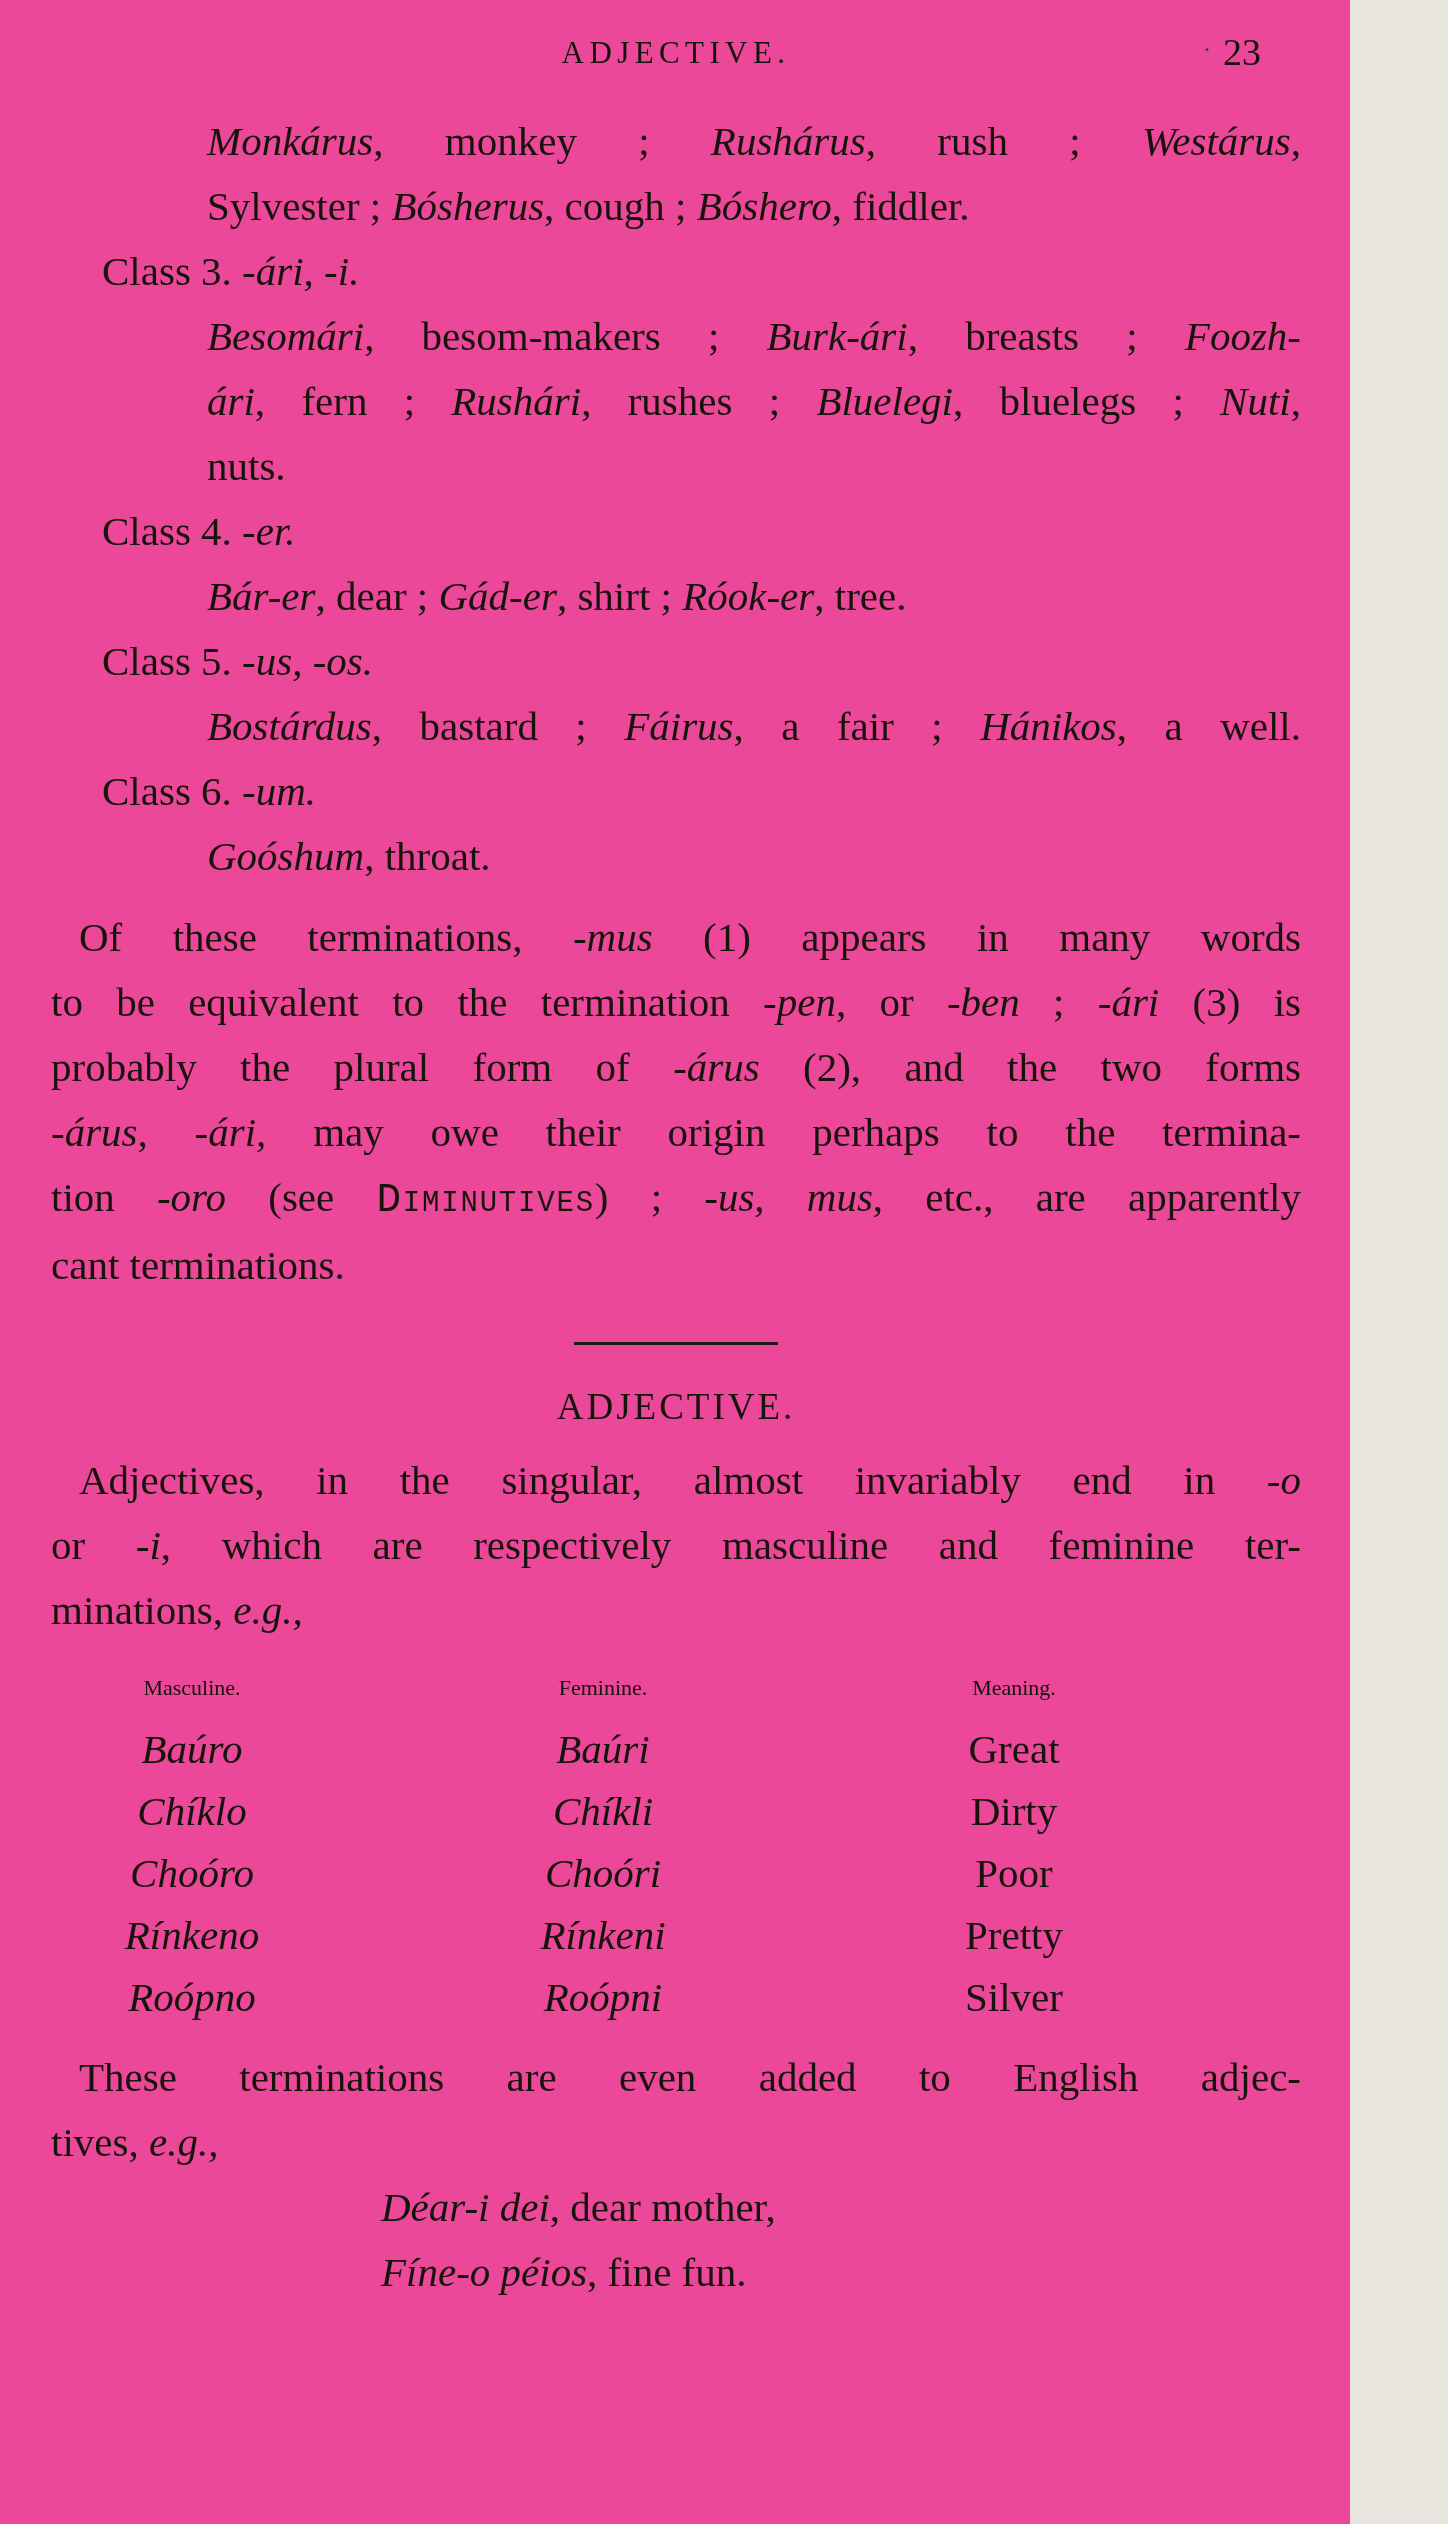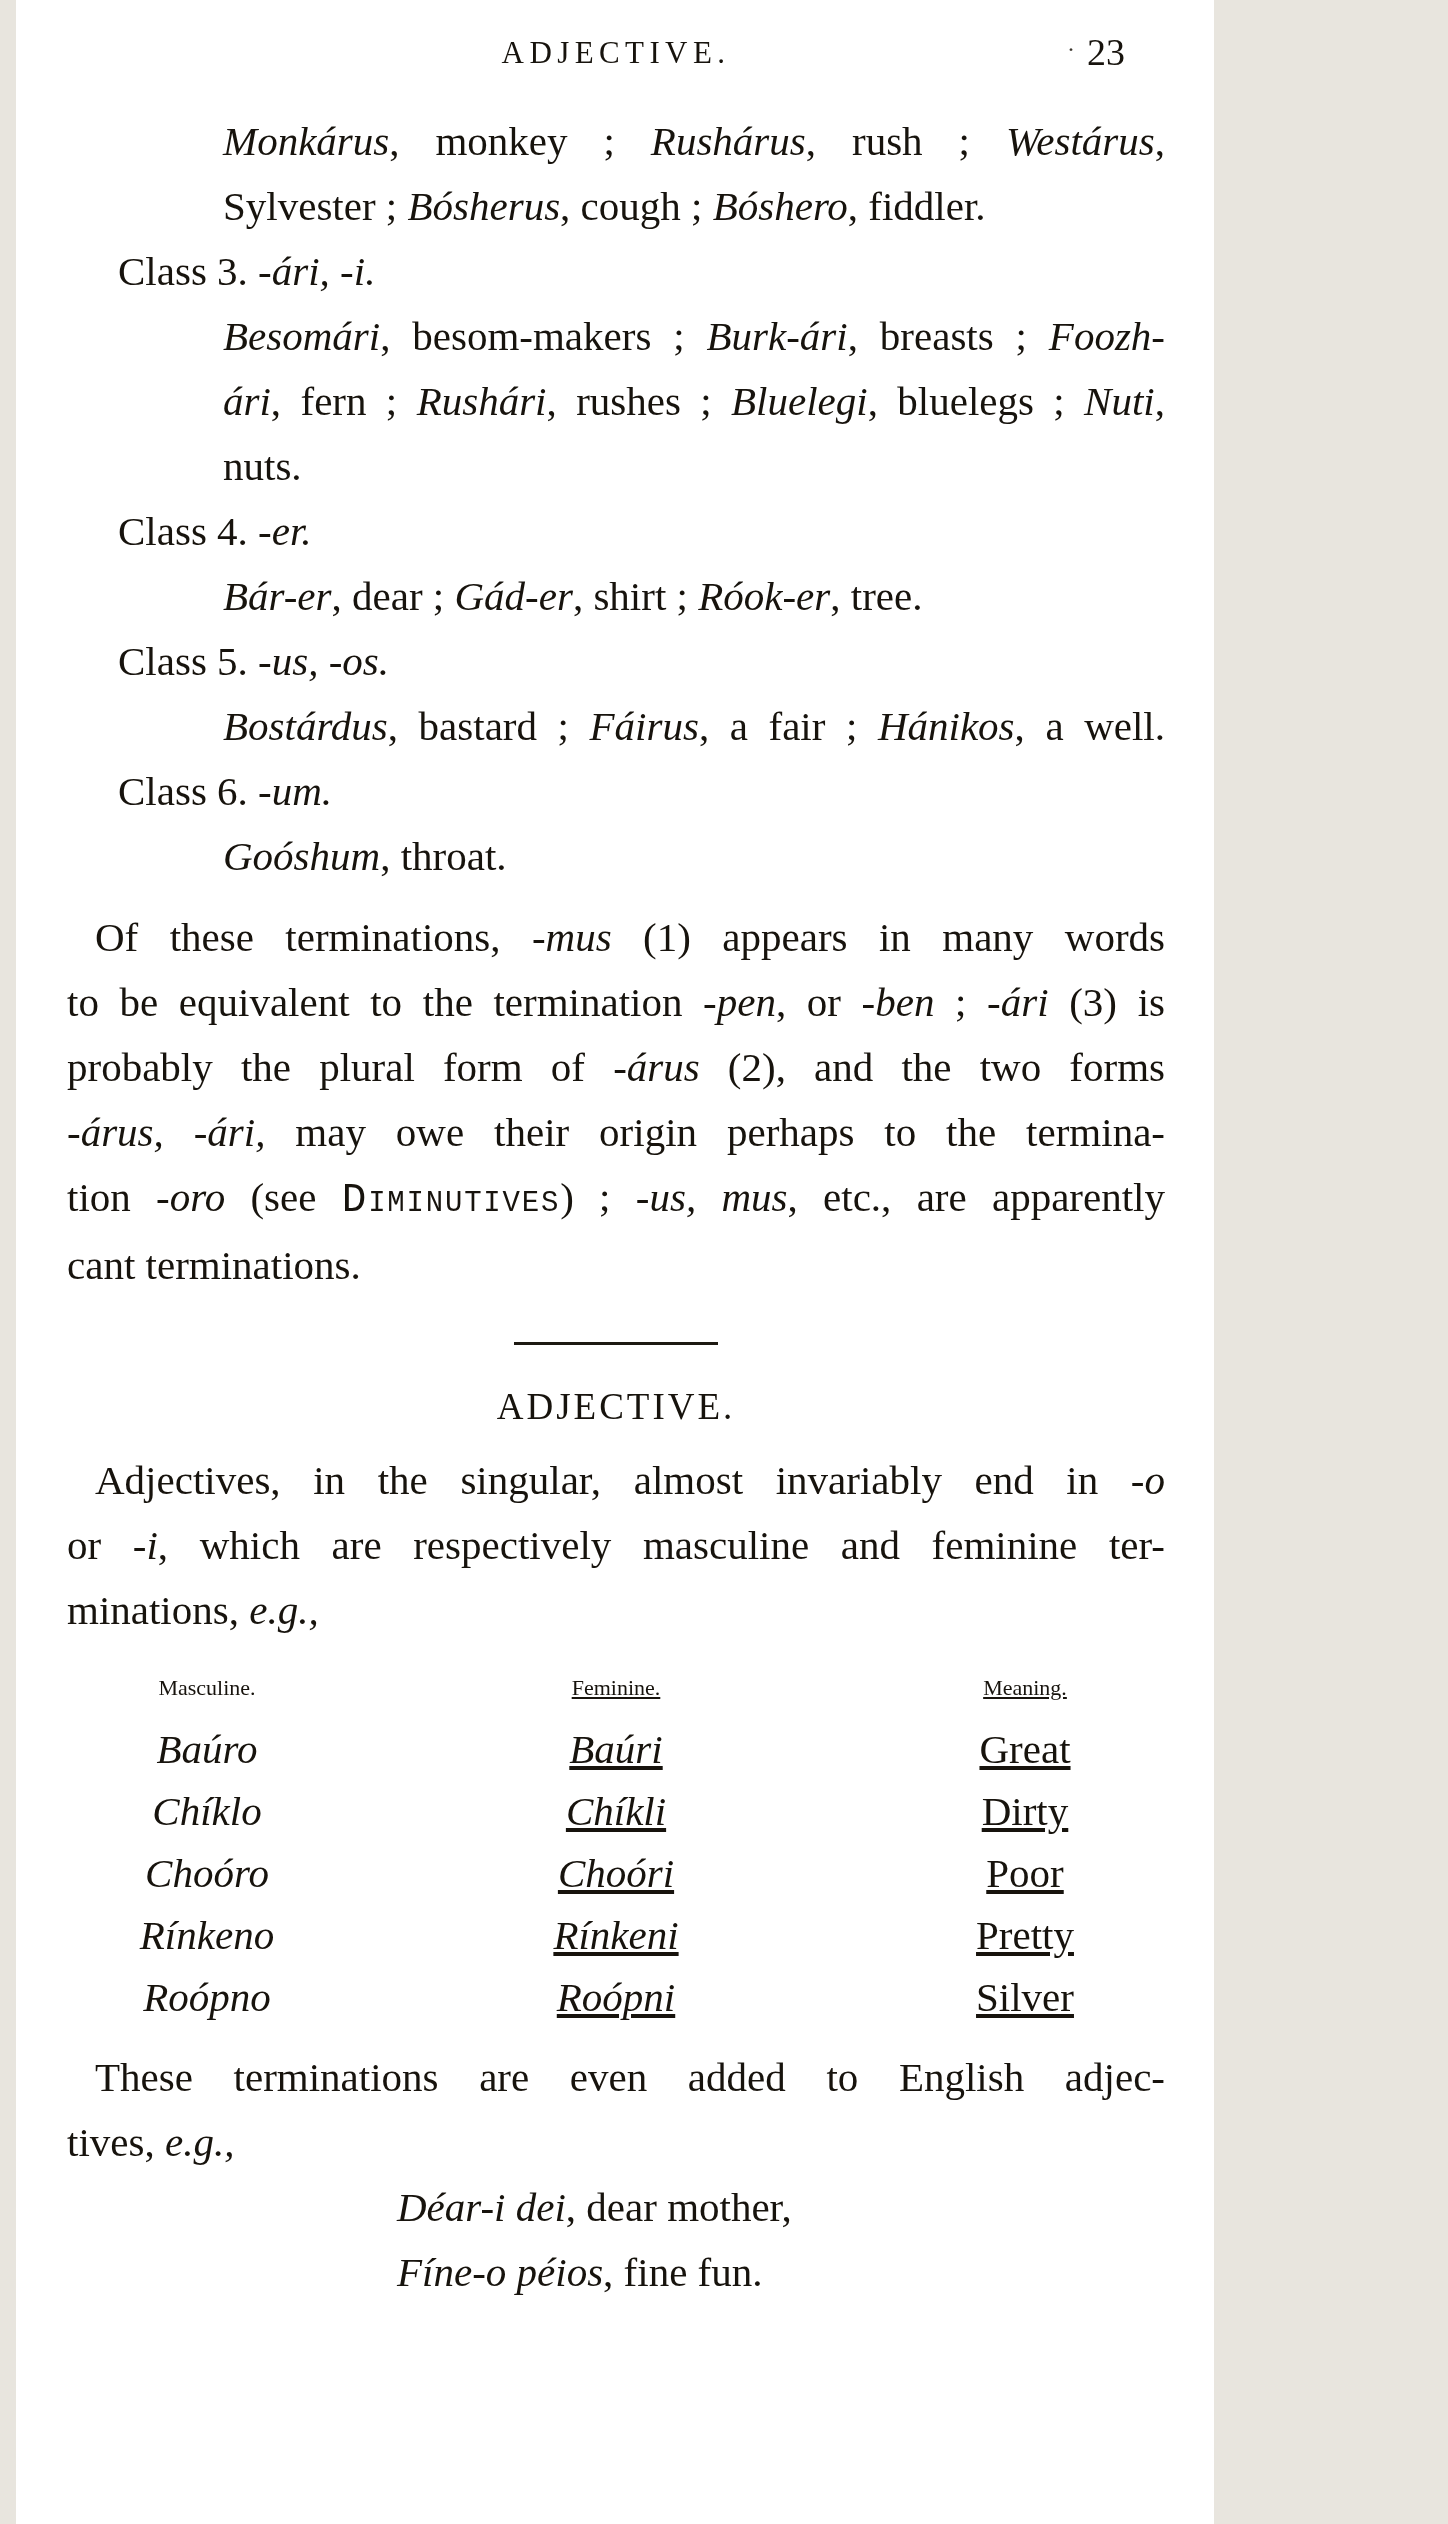--- a/index.html
+++ b/index.html
@@ -1,47 +1,46 @@
 <!DOCTYPE html>
 <html style="font-size:9.6px"><head>
 <meta charset="utf-8">
 <style>
   * { margin:0; padding:0; box-sizing:border-box; }
   html,body { background:#e8e5de; }
   body { width:1449px; height:2525px; }
   .page {
-    width:1198px; height:2525px;
-    background:#ffffff;
+    width:1350px; height:2525px;
+    background:#ec4899;
     color:#17130d;
     font-family:"Liberation Serif", serif;
     font-size:41px;
     padding:26.4px 49px 0 51px;
     overflow:hidden;
-    margin-left:16px;
   }
   .page-header { position:relative; height:54px; margin-bottom:29px; }
   .running-title { text-align:center; font-size:31px; letter-spacing:5.4px; padding-top:8.4px; }
   .page-number-wrap { position:absolute; right:40px; top:3.6px; font-size:38px; }
   .page-mark { font-size:24px; vertical-align:8.4px; margin-right:12px; color:#3a352c; }
   .class-heading, .example, .line { line-height:65px; }
   .class-heading { margin-left:51px; }
   .example { margin-left:156px; }
   .fill { text-align:justify; text-align-last:justify; }
   .indent { text-indent:28px; }
   .paragraph { margin-top:15.6px; }
   .run-rm { font-style:normal; }
   .run-it { font-style:italic; }
   .run-sc { font-variant:small-caps; letter-spacing:1.8px;font-family:Liberation Mono, monospace; }
   .divider { width:204px; height:3px; background:#1d1912; margin:44px auto 0 auto; }
   .section-title { font-size:37px; font-weight:400; text-align:center; letter-spacing:3px; margin-top:40px; }
   .intro { margin-top:20.4px; }
   .vocab-table { margin-top:14.4px; }
   .t-head, .t-row { display:flex; }
   .t-col { width:282px; text-align:center; line-height:62px; }
-  .t-col + .t-col { margin-left:129px;text-decoration:underline; }
+  .t-col + .t-col { margin-left:129px; }
   .t-head .t-col { font-size:22px; line-height:60px; }
   .cell-it { font-style:italic; }
   .english-note { margin-top:17px; }
   .phrases { margin-left:330px; }
 </style>
 </head>
 <body>
 
 <div class="page">
 

